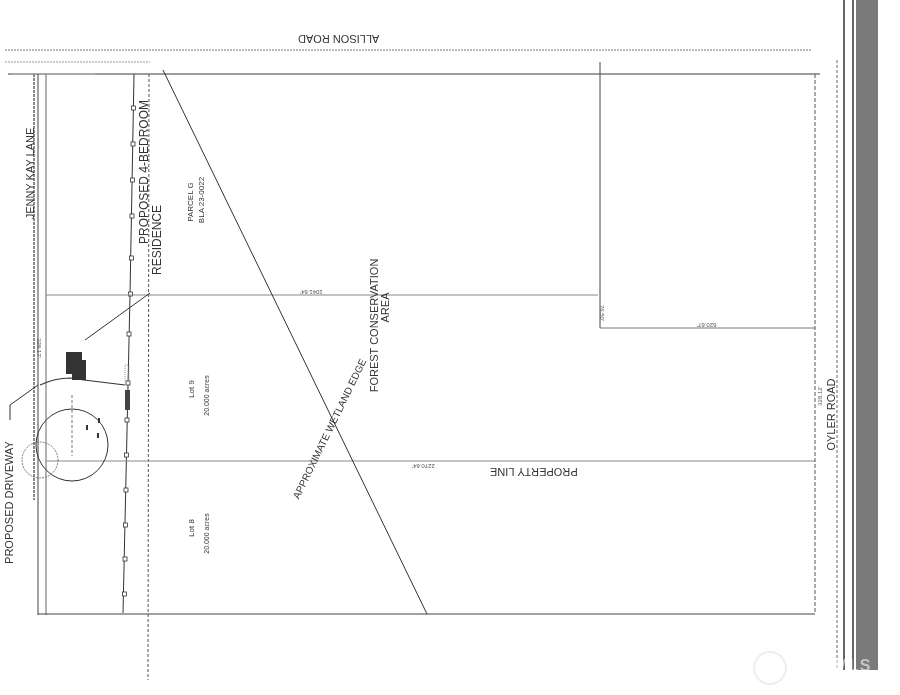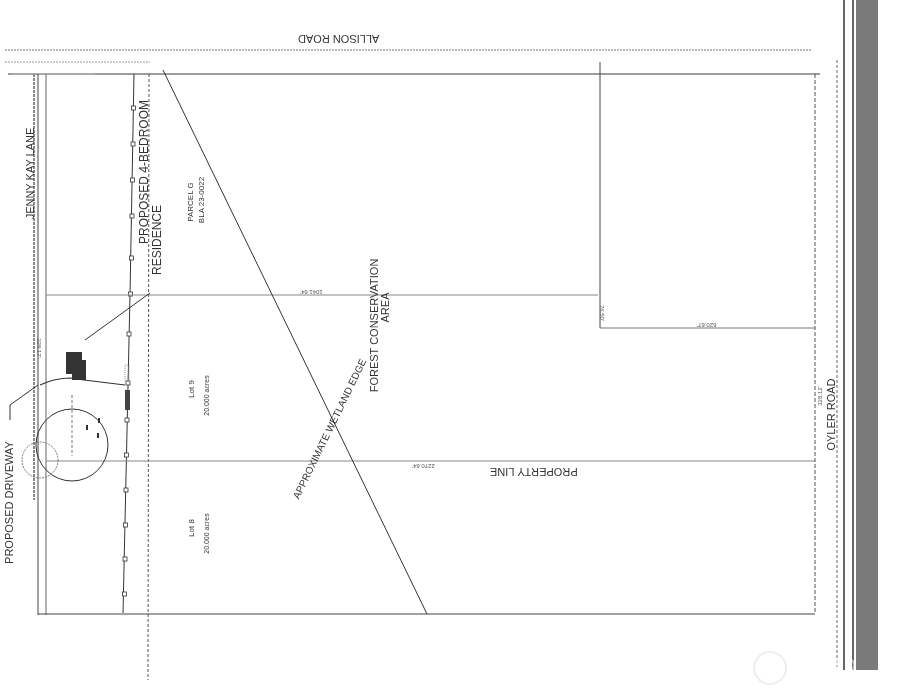--- a/index.html
+++ b/index.html
@@ -105,13 +105,13 @@
 
 <div class="lbl" style="left:786px;top:409px;font-size:11px;width:90px;text-align:center;transform:rotate(-90deg);">OYLER ROAD</div>
 
 <div class="lbl tiny" style="left:800px;top:393px;width:40px;text-align:center;transform:rotate(-90deg);">328.12'</div>
 <div class="lbl tiny" style="left:300px;top:289px;transform:rotate(180deg);">1041.64'</div>
 <div class="lbl tiny" style="left:412px;top:463px;transform:rotate(180deg);">2270.64'</div>
 <div class="lbl tiny" style="left:590px;top:310px;width:24px;text-align:center;transform:rotate(90deg);">76.50'</div>
 <div class="lbl tiny" style="left:697px;top:322px;transform:rotate(180deg);">620.67'</div>
 <div class="lbl tiny" style="left:24px;top:345px;width:30px;text-align:center;transform:rotate(90deg);">328.17'</div>
 
-<div class="wm" style="left:806px;top:657px;">ROAD</div>
+<div class="wm" style="left:806px;top:657px;">NWMLS</div>
 
 </body></html>

